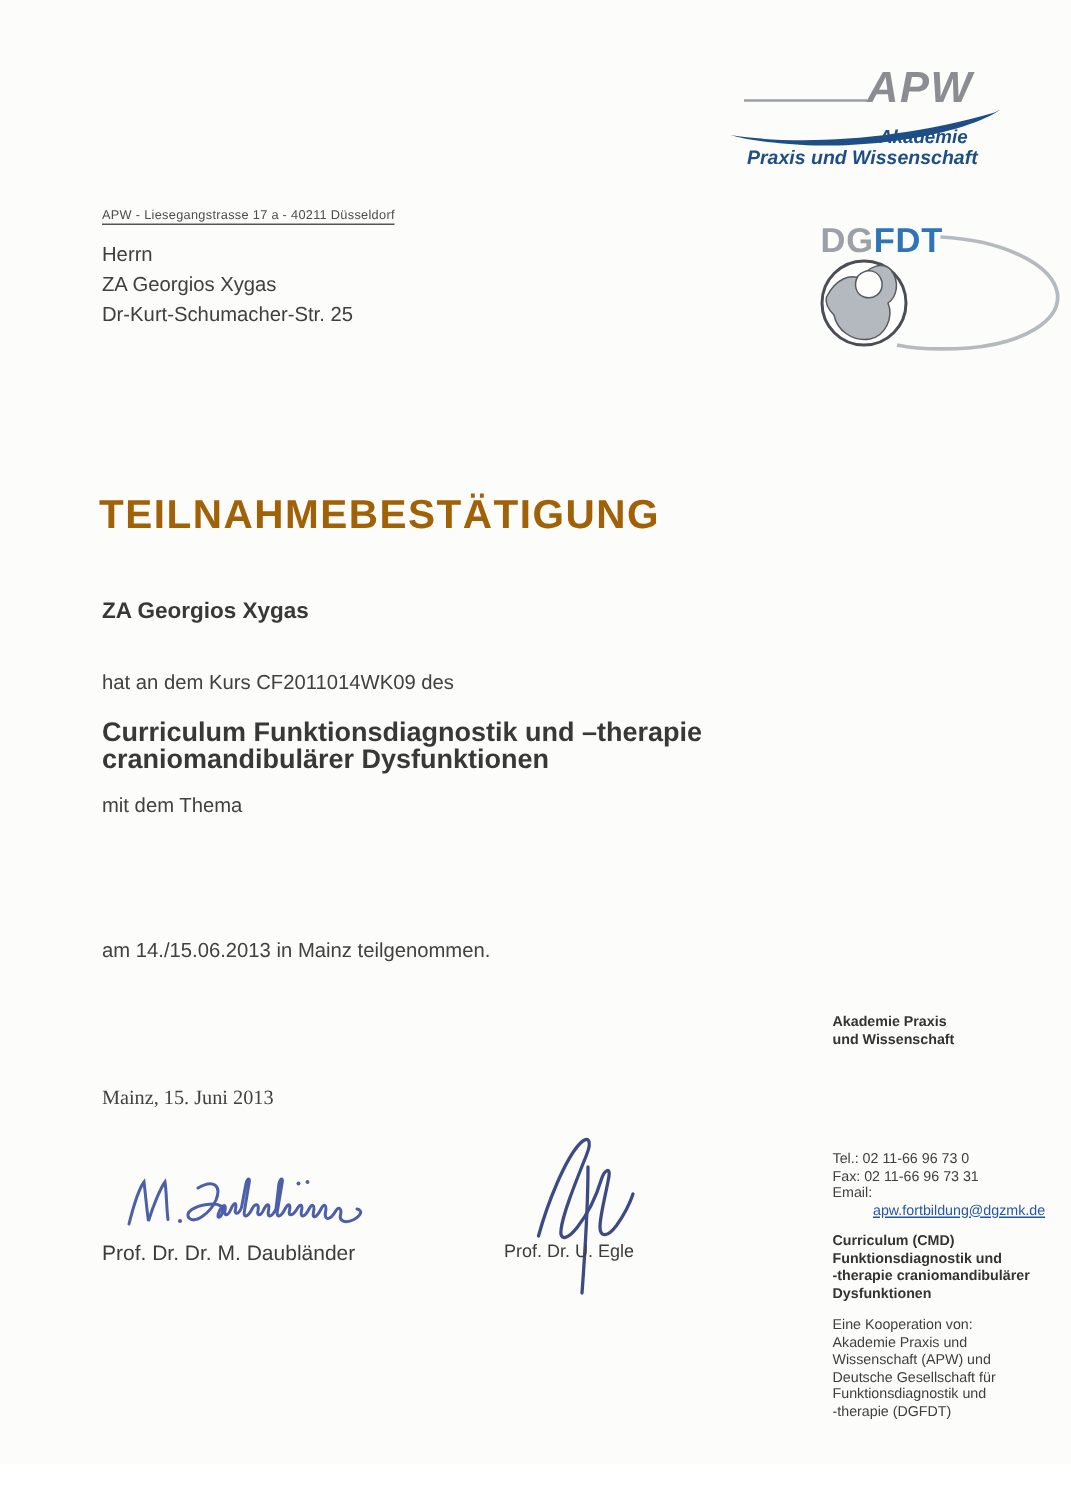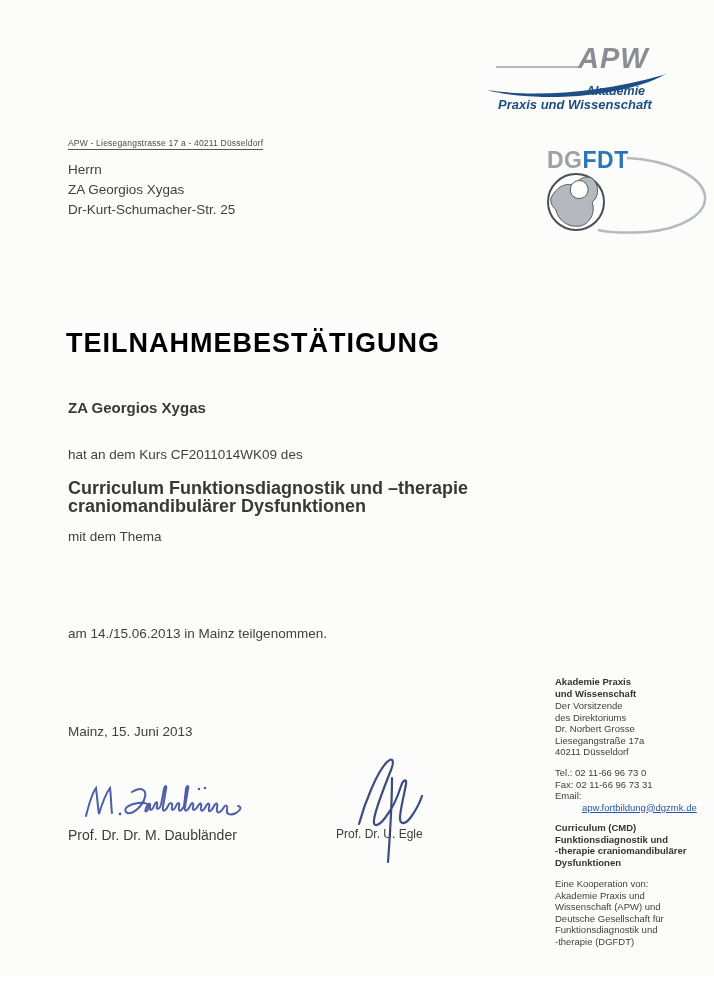--- a/index.html
+++ b/index.html
@@ -13,31 +13,31 @@
 
   
   .apw-logo{left:486px;top:42px;width:186px;height:70px;}
   .dgfdt-logo{left:541px;top:146px;width:170px;height:108px;}
 
   
   .sender-line{left:68px;top:138px;font-size:8.5px;color:#4c4c4c;border-bottom:1px solid #555;padding-bottom:1px;letter-spacing:.2px;}
   .address{left:68px;top:160px;font-size:13.5px;line-height:20px;color:#3f3f3f;}
 
   
-  .doc-title{left:66px;top:328px;font-size:27px;font-weight:bold;color:#000000;letter-spacing:1px;}
+  .doc-title{left:66px;top:328px;font-size:27px;font-weight:bold;color:#a16207;letter-spacing:1px;}
 
   
   .participant{left:68px;top:399px;font-size:15px;}
   .course-line{left:68px;top:447px;font-size:13.5px;}
   .curriculum{left:68px;top:479px;font-size:18px;line-height:18px;}
   .theme-intro{left:68px;top:529px;font-size:13.5px;}
   .theme{left:68px;top:579px;font-size:14px;}
   .date-line{left:68px;top:626px;font-size:13.5px;}
   .points-line{left:68px;top:661px;font-size:13.5px;line-height:17px;}
-  .place-date{left:68px;top:724px;font-size:13.5px;}
+  .place-date{left:68px;top:724px;font-size:13.5px;font-family:Liberation Serif, serif;}
 
   
   .sig-left{left:80px;top:776px;width:165px;height:55px;}
   .sig-right{left:345px;top:750px;width:105px;height:114px;}
   .sig-name-left{left:68px;top:827px;font-size:14px;color:#3c3c3c;}
   .sig-name-right{left:336px;top:827px;font-size:12px;color:#3c3c3c;}
 
   
   .sb{left:555px;width:152px;font-size:9.5px;line-height:11.5px;color:#3e3e3e;}
   .sb-org-bold{top:676px;font-weight:bold;color:#333;}
@@ -103,25 +103,20 @@
     <g fill="none" stroke="#3d4b85" stroke-width="2.2" stroke-linecap="round">
       <path d="M14,74 C20,52 32,22 42,12 C47,7 50,10 46,20 C38,40 30,60 29,70 C28,77 33,77 40,68 C47,59 53,46 56,36 C58,30 62,28 61,34 C59,46 55,60 55,68 C55,75 60,75 66,67 C71,60 75,52 77,46"></path>
       <path d="M47,28 C47,50 45,85 43,112"></path>
     </g>
   </svg>
   <div class="txt sig-name-left">Prof. Dr. Dr. M. Daubländer</div>
   <div class="txt sig-name-right">Prof. Dr. U. Egle</div>
 
   <div class="txt sb sb-org-bold prelines">Akademie Praxis
 und Wissenschaft</div>
-  <div class="txt sb sb-org-rest prelines">Der Vorsitzende
-des Direktoriums
-Dr. Norbert Grosse
-Liesegangstraße 17a
-40211 Düsseldorf</div>
   <div class="txt sb sb-contact prelines">Tel.: 02 11-66 96 73 0
 Fax: 02 11-66 96 73 31</div>
   <div class="txt sb sb-email-row">
     <span>Email: </span><span class="email-link">apw.fortbildung@dgzmk.de</span>
   </div>
   <div class="txt sb sb-curr prelines">Curriculum (CMD)
 Funktionsdiagnostik und
 -therapie craniomandibulärer
 Dysfunktionen</div>
   <div class="txt sb sb-coop prelines">Eine Kooperation von:

